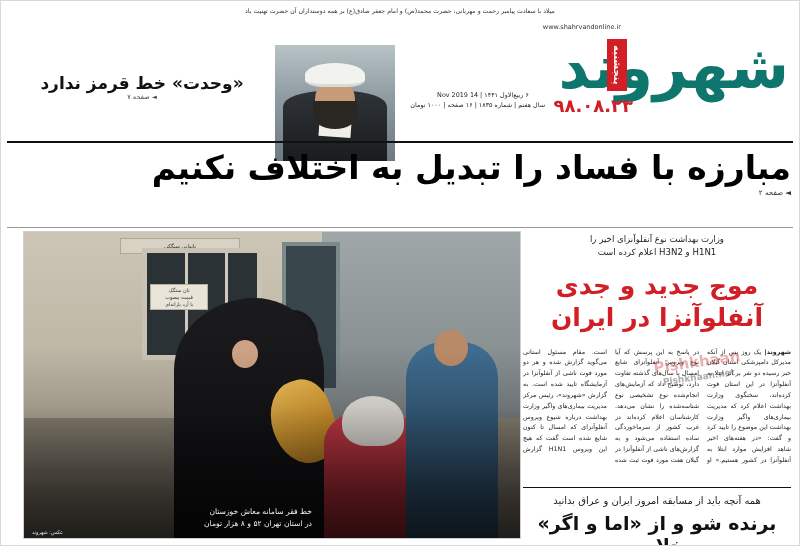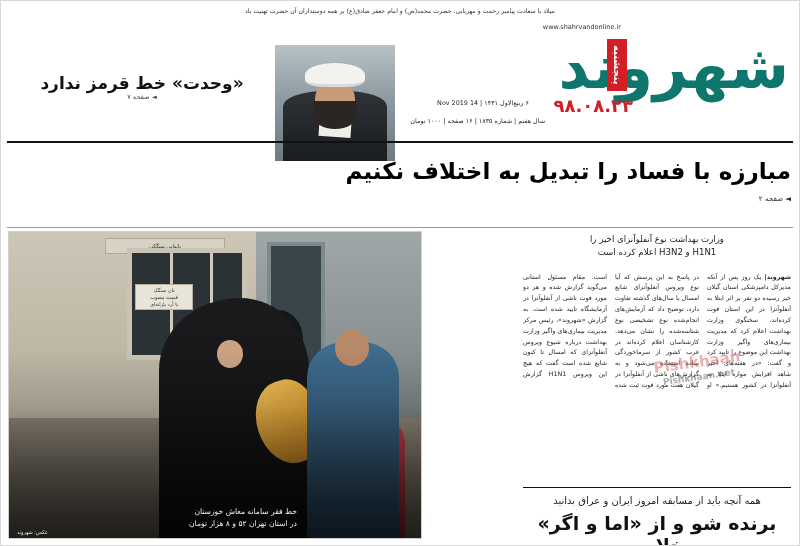--- a/index.html
+++ b/index.html
@@ -80,21 +80,21 @@
   .dateblock {
     position: absolute;
     top: 68px; right: 248px;
     width: 124px;
     text-align: center;
     font-size: 6.4px;
     color: #222;
     line-height: 1.55;
     direction: rtl;
   }
-  .dateblock .row { white-space: nowrap; margin-top: 8px; }
+  .dateblock .row { white-space: nowrap; }
 
   
   .mh-teaser {
     position: absolute;
     top: 26px; left: 6px;
     width: 258px;
     text-align: left;
     direction: rtl;
   }
   .mh-teaser .kicker {
@@ -178,29 +178,27 @@
     width: 784px;
     text-align: right;
     direction: rtl;
   }
   .lead .kicker {
     font-size: 10.5px;
     color: #222;
     line-height: 1.4;
   }
   .lead .headline {
-    margin-top: 10px;
-    font-size: 23px;
+    font-size: 33px;
     font-weight: bold;
     color: #000;
     line-height: 1.25;
     letter-spacing: -0.3px;
   }
   .lead .page-ref {
-    margin-top: 8px;
     font-size: 7.2px;
     color: #333;
   }
 
   
   .col-left {
     position: absolute;
     top: 232px; right: 8px;
     width: 268px;
     direction: rtl;
@@ -264,22 +262,22 @@
   .col-left-footer .headline {
     margin-top: 6px;
     font-size: 19px;
     font-weight: bold;
     color: #111;
   }
 
   
   .photo {
     position: absolute;
-    top: 230px; left: 7px;
-    width: 414px; height: 308px;
+    top: 230px; left: 22px;
+    width: 498px; height: 308px;
     overflow: hidden;
     border: 1px solid #cfcfcf;
     background: #9aa3a6;
   }
   .ph-wall {
     position: absolute; inset: 0;
     background:
       linear-gradient(180deg,#b7b2a6 0%, #a29c8f 55%, #8d8madapt 100%);
     background-color: #ada696;
   }
@@ -472,20 +470,22 @@
   <div class="lead">
     <div class="headline">مبارزه با فساد را تبدیل به اختلاف نکنیم</div>
     <div class="page-ref">◄ صفحه ۲</div>
   </div>
 
   <div class="rule thin" style="top:226px;"></div>
 
   <div class="col-left">
     <div class="kicker" style="white-space:pre-line">وزارت بهداشت نوع آنفلوآنزای اخیر را
 H1N1 و H3N2 اعلام کرده است</div>
+    <div class="headline" style="white-space:pre-line">موج جدید و جدی
+آنفلوآنزا در ایران</div>
     <div class="body"><b>شهروند| </b>یک روز پس از آنکه مدیرکل دامپزشکی استان گیلان خبر رسیده دو نفر بر اثر ابتلا به آنفلوآنزا در این استان فوت کرده‌اند، سخنگوی وزارت بهداشت اعلام کرد که مدیریت بیماری‌های واگیر وزارت بهداشت این موضوع را تایید کرد و گفت: «در هفته‌های اخیر شاهد افزایش موارد ابتلا به آنفلوآنزا در کشور هستیم.» او در پاسخ به این پرسش که آیا نوع ویروس آنفلوآنزای شایع امسال با سال‌های گذشته تفاوت دارد، توضیح داد که آزمایش‌های انجام‌شده نوع تشخیصی نوع شناسه‌شده را نشان می‌دهد. کارشناسان اعلام کرده‌اند در غرب کشور از سرماخوردگی ساده استفاده می‌شود و به گزارش‌های ناشی از آنفلوآنزا در گیلان هفت مورد فوت ثبت شده است. مقام مسئول استانی می‌گوید گزارش شده و هر دو مورد فوت ناشی از آنفلوآنزا در آزمایشگاه تایید شده است. به گزارش «شهروند»، رئیس مرکز مدیریت بیماری‌های واگیر وزارت بهداشت درباره شیوع ویروس آنفلوآنزای که امسال تا کنون شایع شده است گفت که هیچ این ویروس H1N1 گزارش شده‌اند موارد دیگری نیز از نوع H3N2 گزارش شده است.</div>
   </div>
 
   <div class="watermark">
     <span>Pishkhaan</span>
     <span class="sub">Pishkhaan.net</span>
   </div>
 
   <div class="hr-left" style="top:486px;"></div>
 

